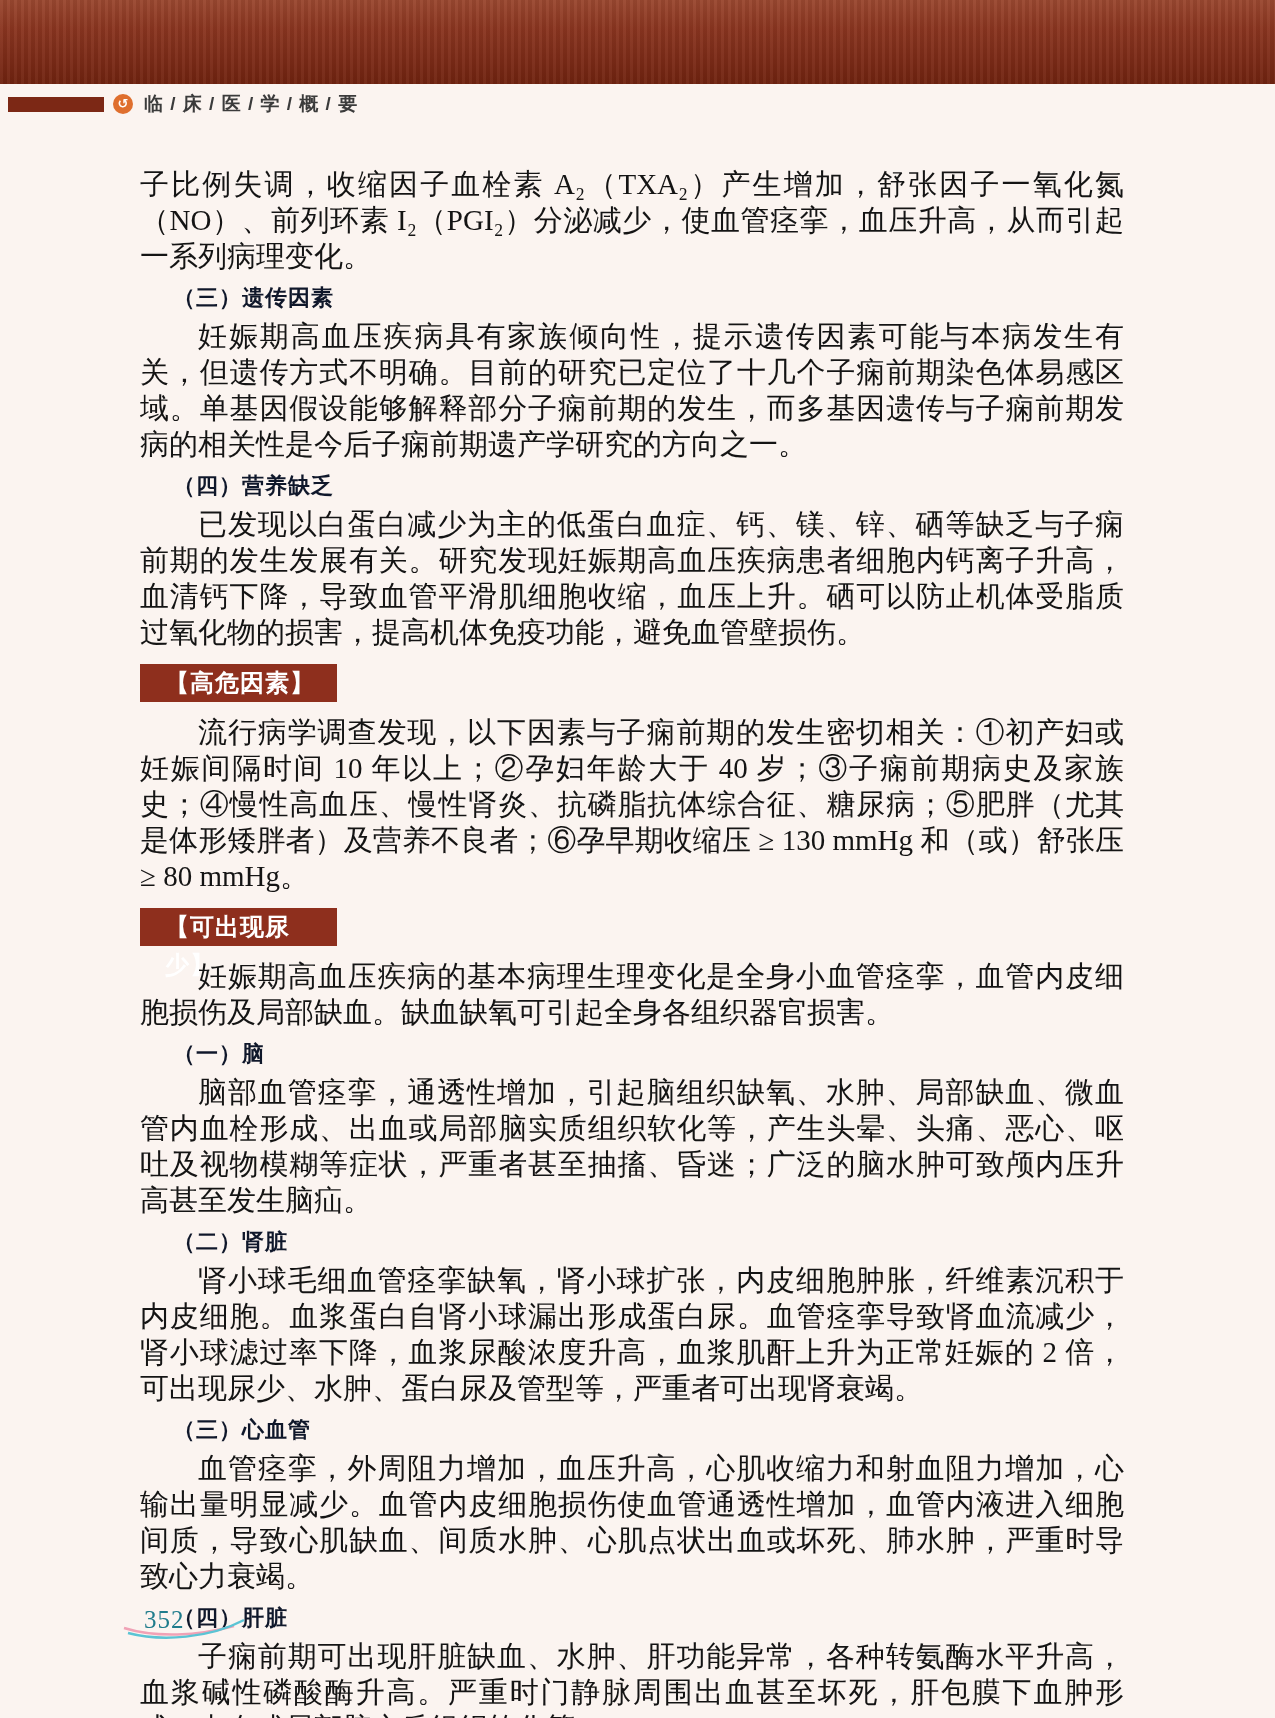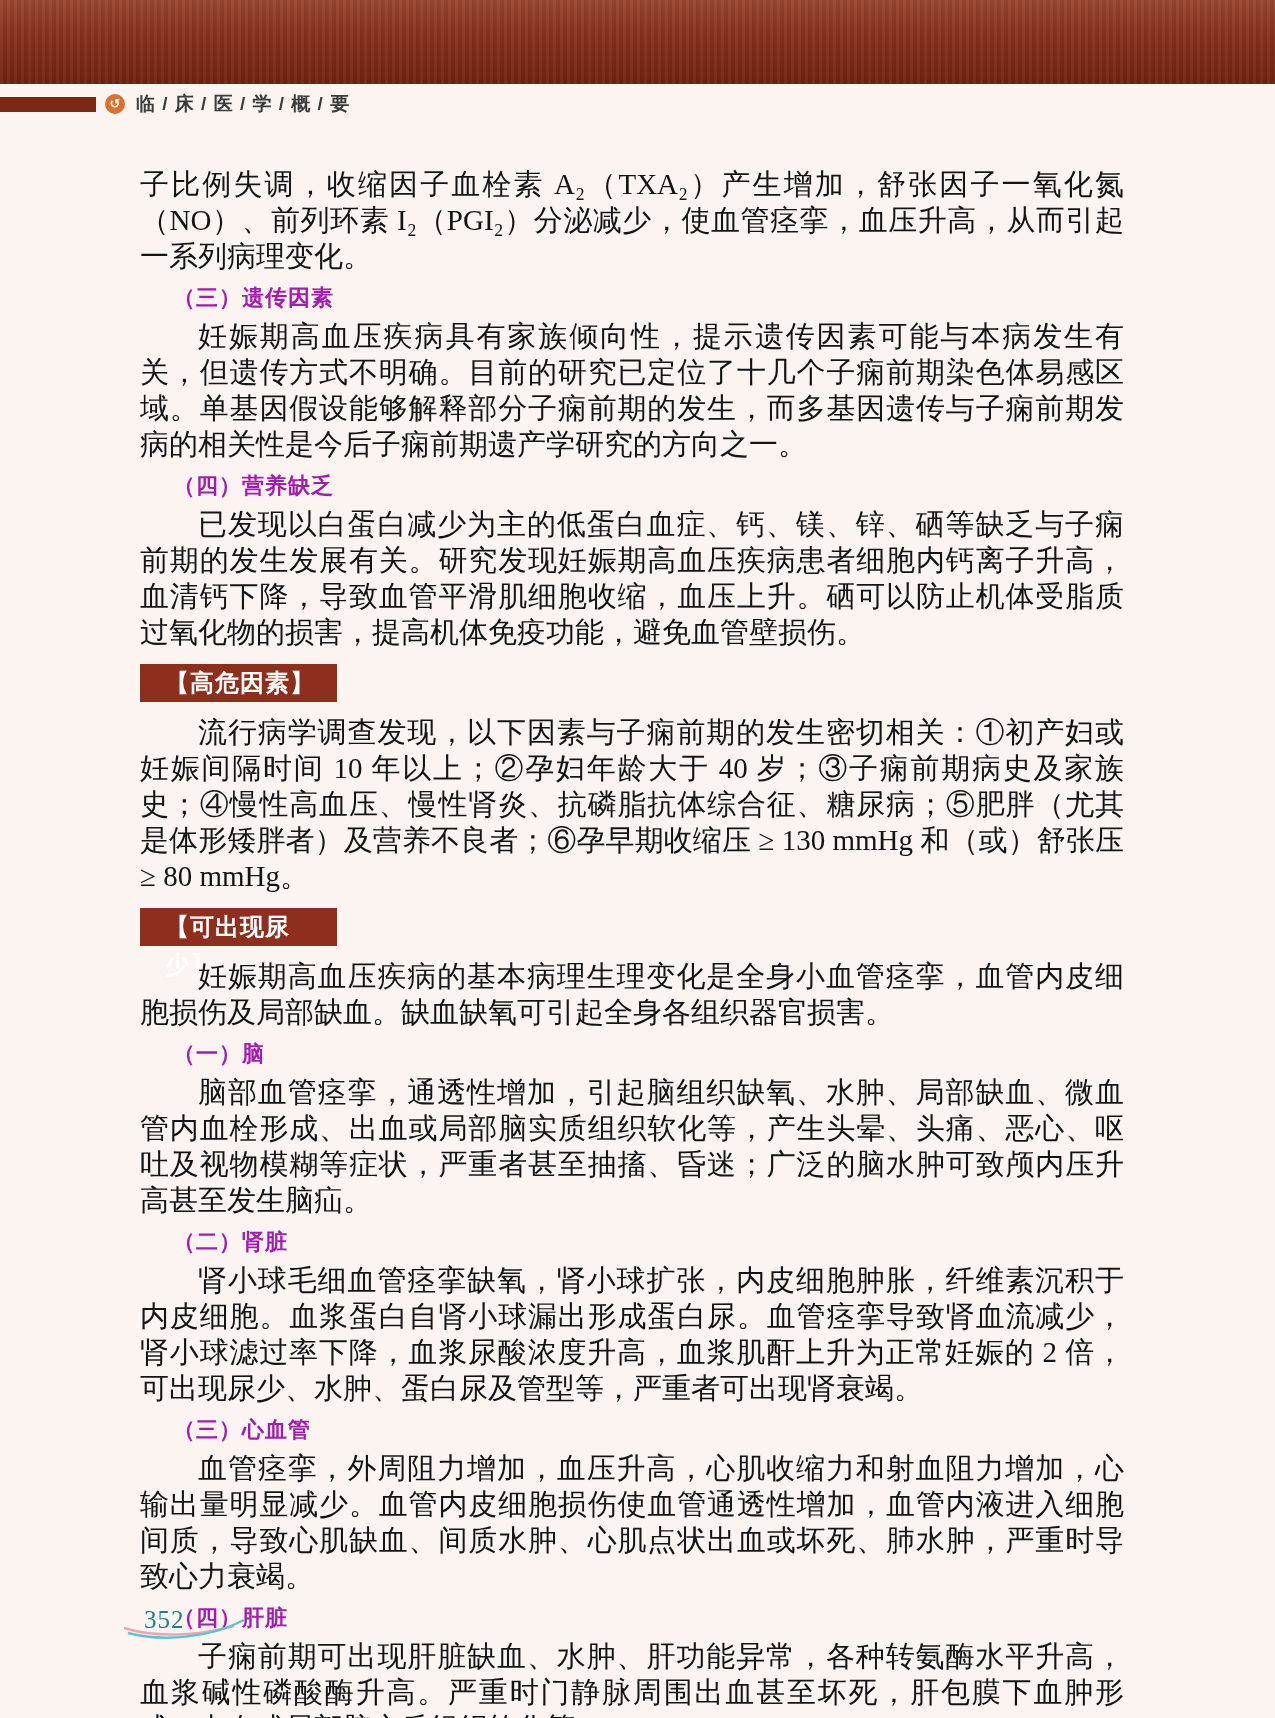--- a/index.html
+++ b/index.html
@@ -16,21 +16,21 @@
   .top-band {
     position:absolute; top:0; left:0; width:100%; height:84px;
     background:linear-gradient(180deg,#9a4830 0%, #8a3520 35%, #702310 100%);
   }
   .top-band::after{
     content:""; position:absolute; inset:0;
     background:repeating-linear-gradient(90deg, rgba(255,255,255,0.04) 0 3px, rgba(0,0,0,0.05) 3px 7px);
   }
   
   .header-row {
-    position:absolute; top:92px; left:0; height:24px;
+    position:absolute; top:92px; left:8px; height:24px;
     display:flex; align-items:center;
   }
   .header-bar {
     width:96px; height:15px; background:#7c2815;
   }
   .header-icon {
     width:20px; height:20px; border-radius:50%;
     background:#df6f2e; margin-left:9px; position:relative;
     flex:0 0 auto;
   }
@@ -50,21 +50,21 @@
   .content {
     position:absolute; left:140px; top:166px; width:996px;
   }
   .para {
     font-size:29px; line-height:36px;
     text-align:justify; text-justify:inter-ideograph;
     margin:0 12px 4px 0; text-indent:2em;
   }
   .para.no-indent { text-indent:0; }
   .subhead {
-    font-size:22px; font-weight:bold; color:#a21caf;
+    font-size:22px; font-weight:bold; color:#0f172a;
     margin:6px 0 2px 0; padding-left:1.5em;
     line-height:36px; letter-spacing:1px;
   }
   .section-badge {
     background:#8e2f1d; color:#ffffff;
     width:197px; height:38px; line-height:38px;
     font-family:"Liberation Sans","DejaVu Sans",sans-serif;
     font-size:24px; font-weight:bold;
     padding-left:25px; margin:14px 0 12px 0;
     letter-spacing:1px;

